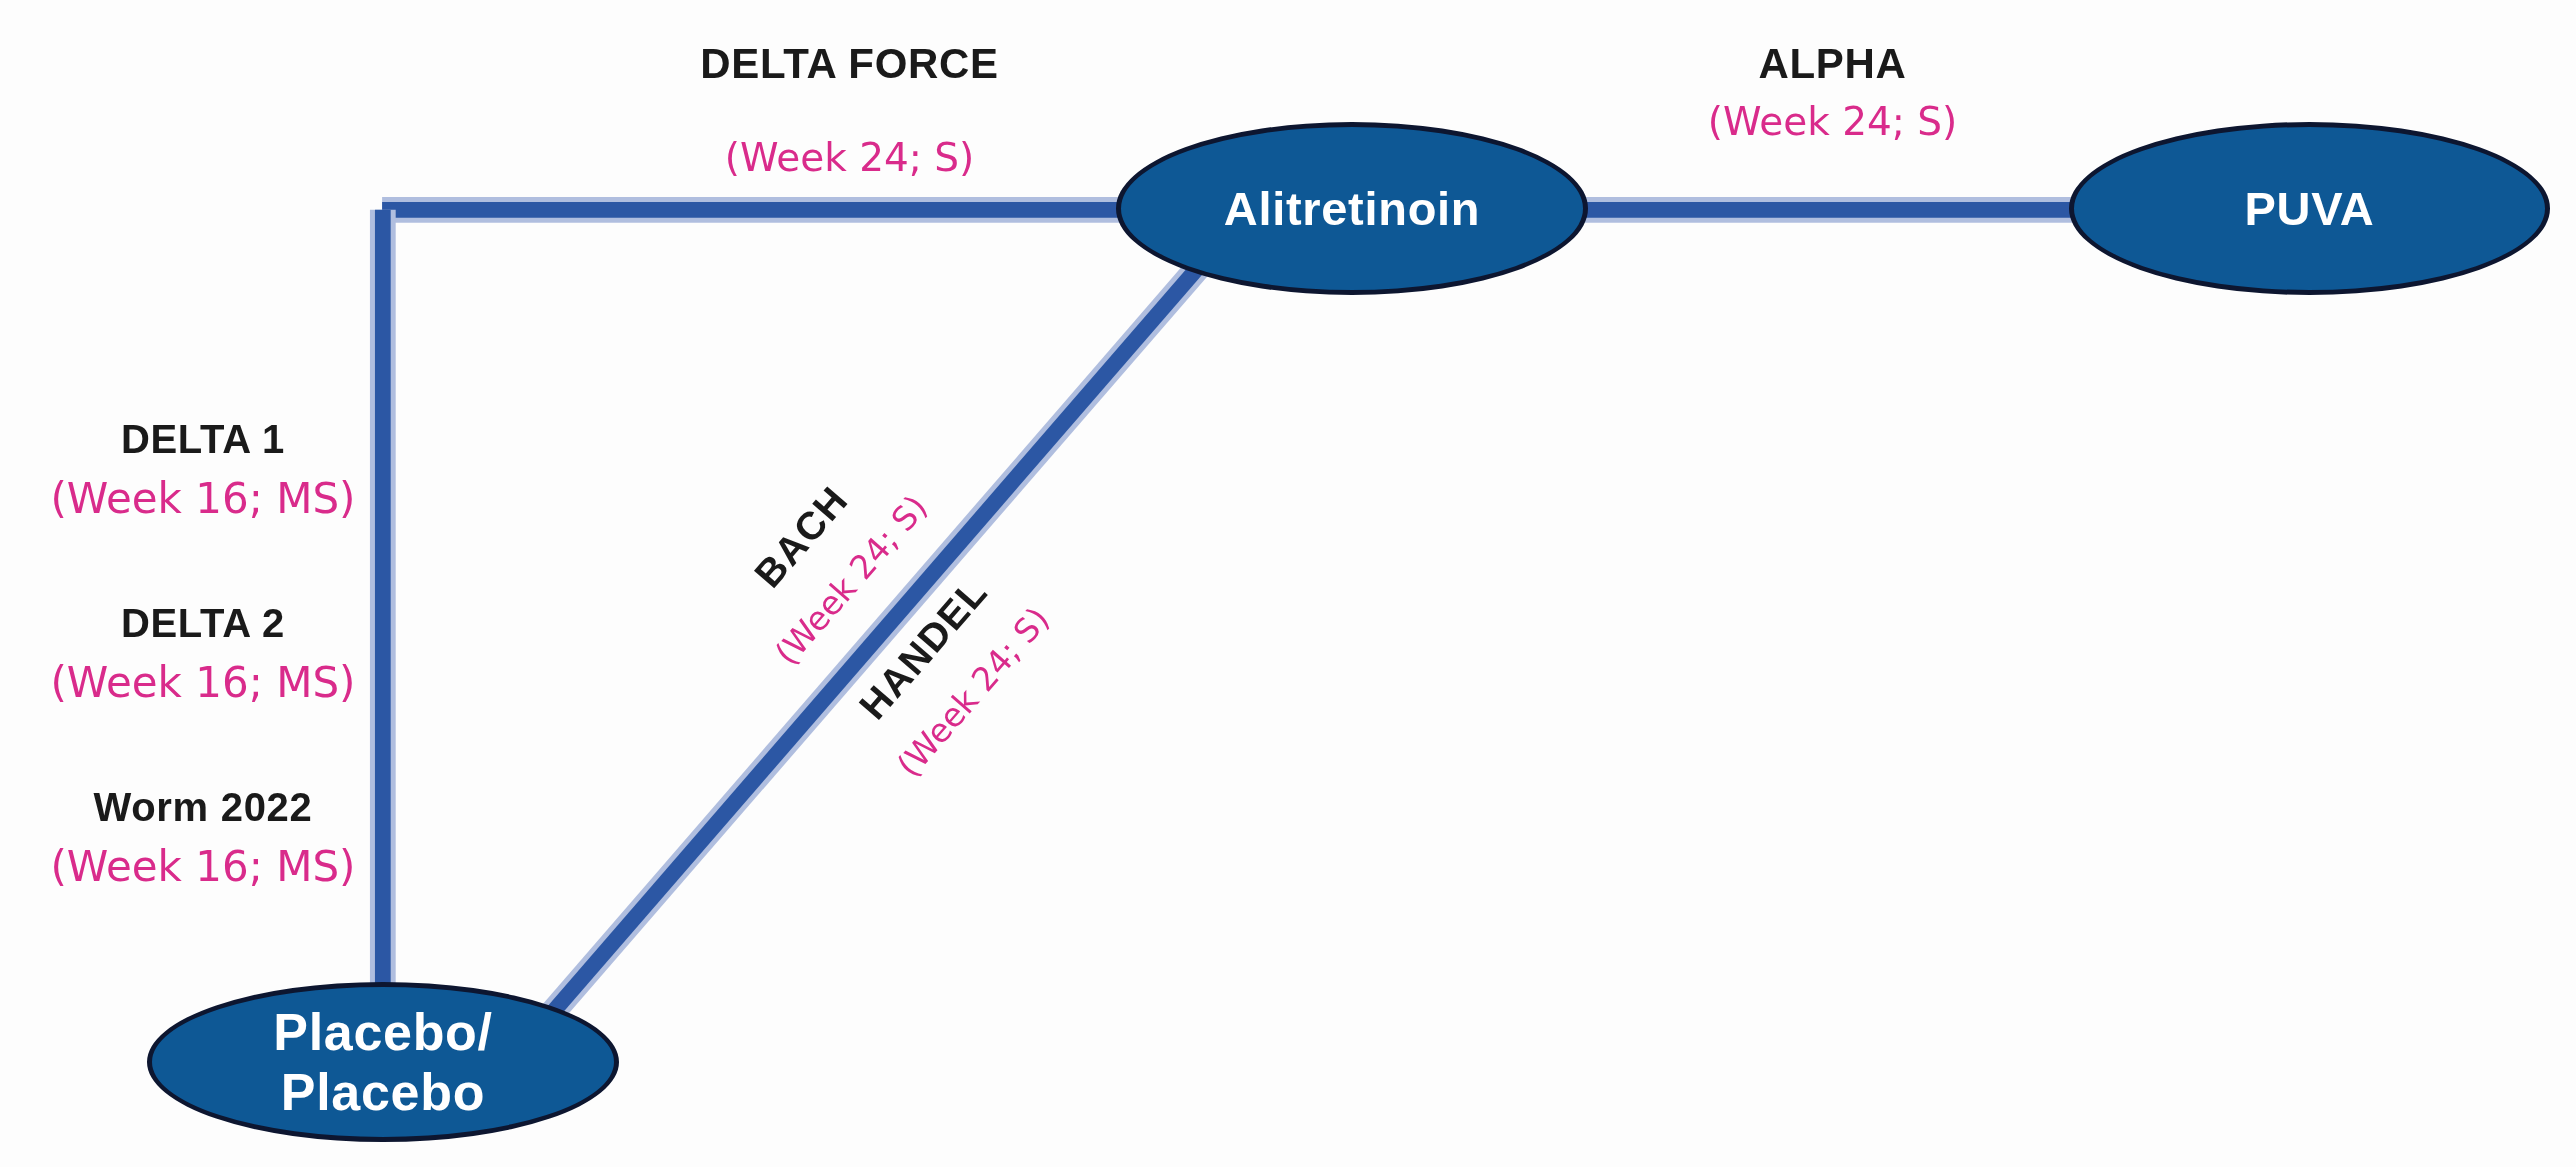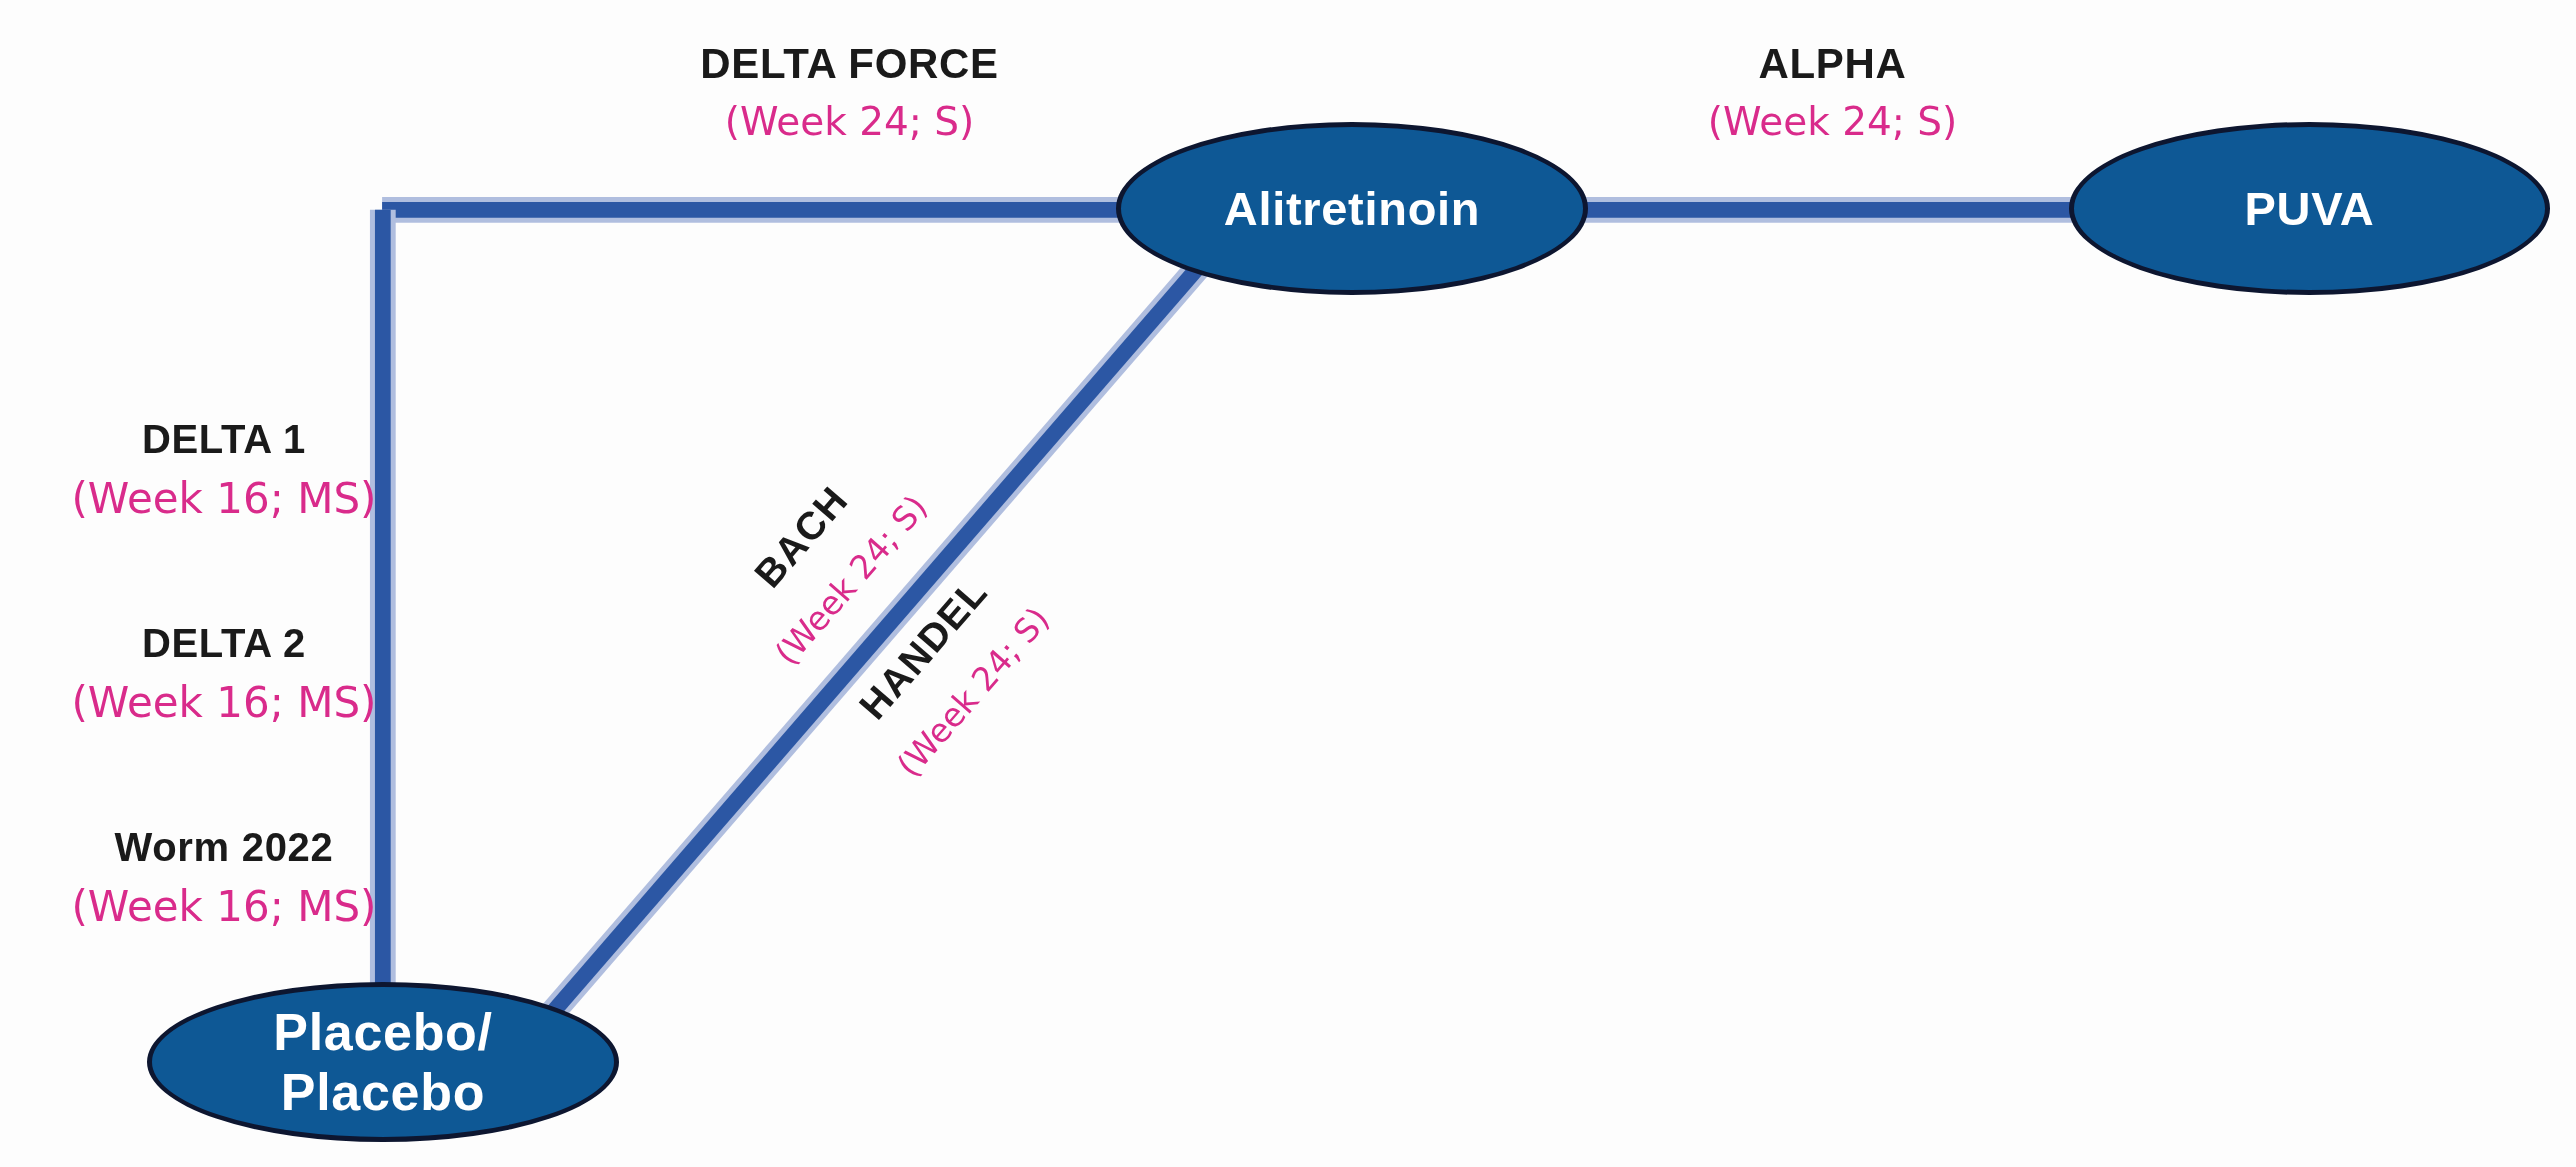--- a/index.html
+++ b/index.html
@@ -115,31 +115,31 @@
 
   <div class="node" style="left:2069px; top:122px; width:481px; height:173px;">
     <span class="node-label">PUVA</span>
   </div>
 
   <div class="node" style="left:147px; top:982px; width:472px; height:160px;">
     <span class="node-label small">Placebo/</span>
     <span class="node-label small">Placebo</span>
   </div>
 
-  <div class="edge-label" style="left:617px; top:34px; width:465px;">
+  <div class="edge-label" style="left:617px; top:34px; width:465px;gap:36px;">
     <span class="study-name">DELTA FORCE</span>
     <span class="study-detail">(Week 24; S)</span>
   </div>
 
   <div class="edge-label" style="left:1600px; top:34px; width:465px;">
     <span class="study-name">ALPHA</span>
     <span class="study-detail">(Week 24; S)</span>
   </div>
 
-  <div class="edge-label" style="left:38px; top:409px; width:372px;gap:20px;">
+  <div class="edge-label" style="left:17px; top:409px; width:372px;">
     <div class="side-group">
       <span class="study-name">DELTA 1</span>
       <span class="study-detail">(Week 16; MS)</span>
     </div>
     <div class="side-group">
       <span class="study-name">DELTA 2</span>
       <span class="study-detail">(Week 16; MS)</span>
     </div>
     <div class="side-group">
       <span class="study-name">Worm 2022</span>

